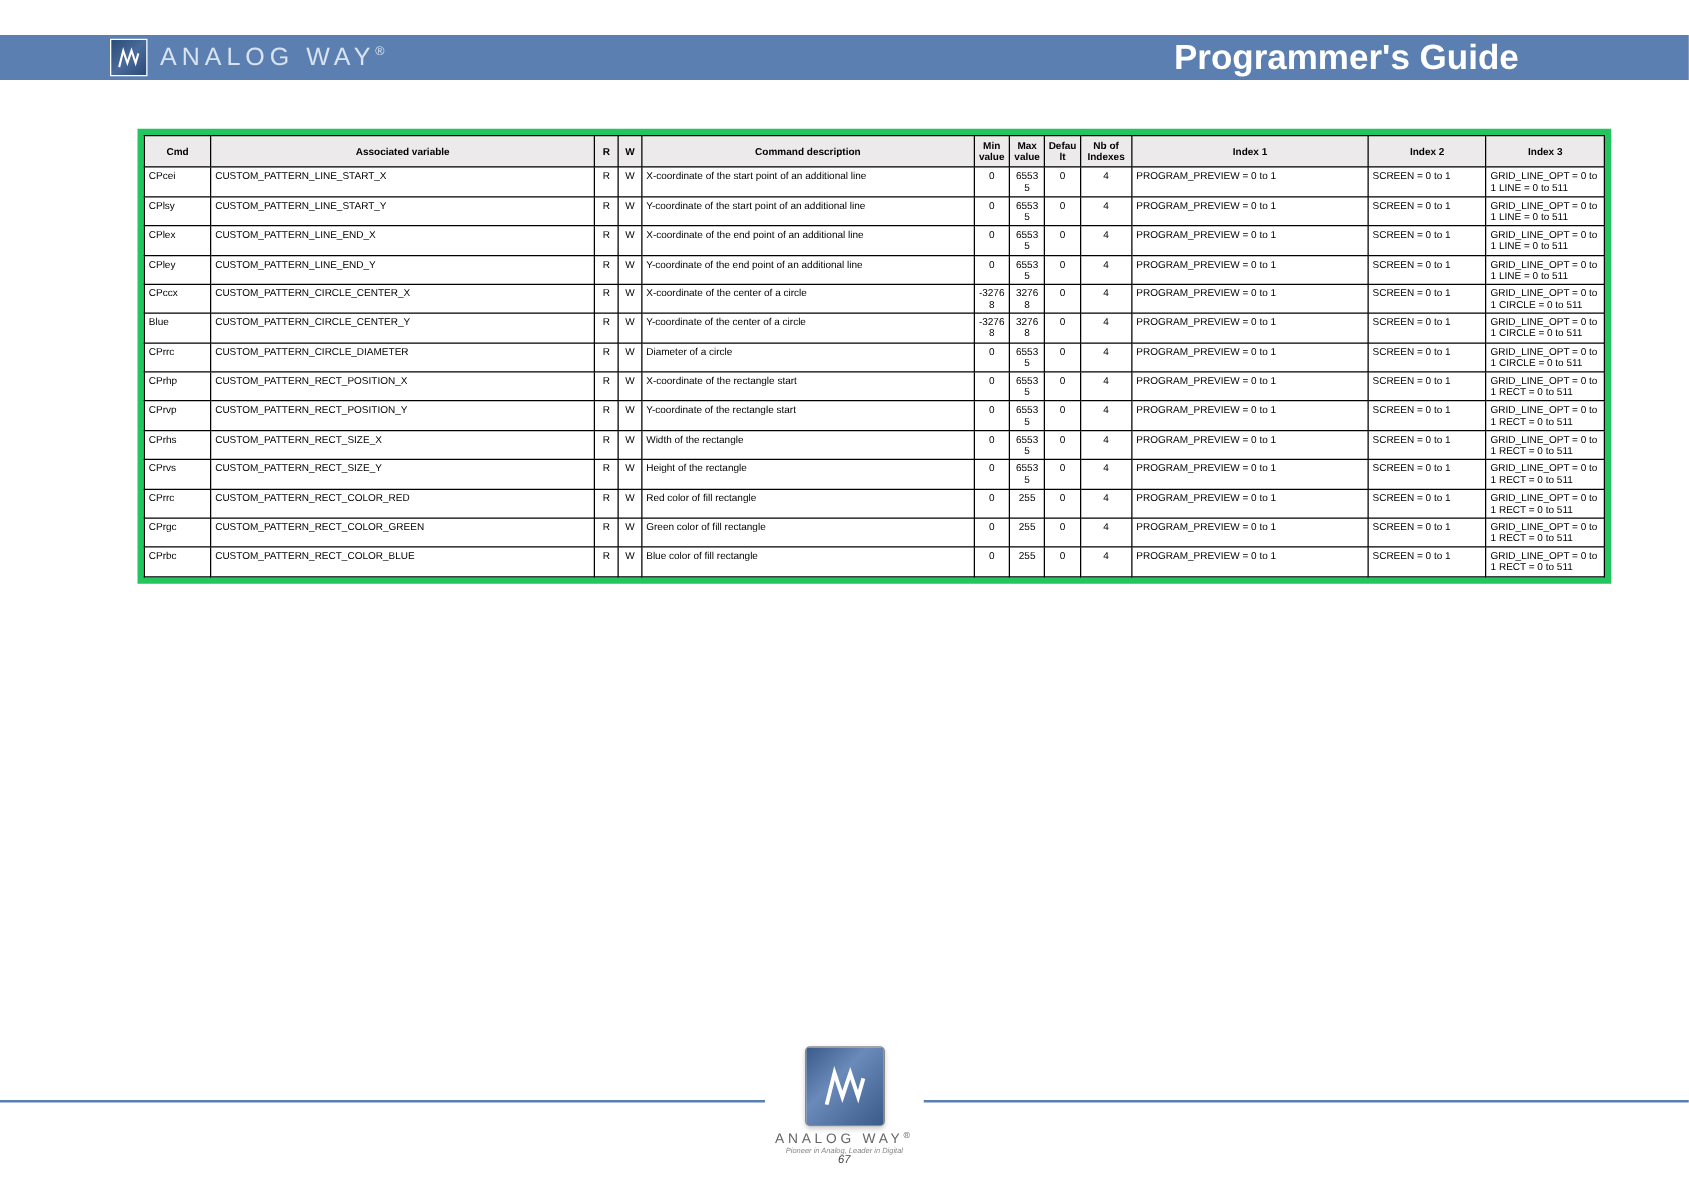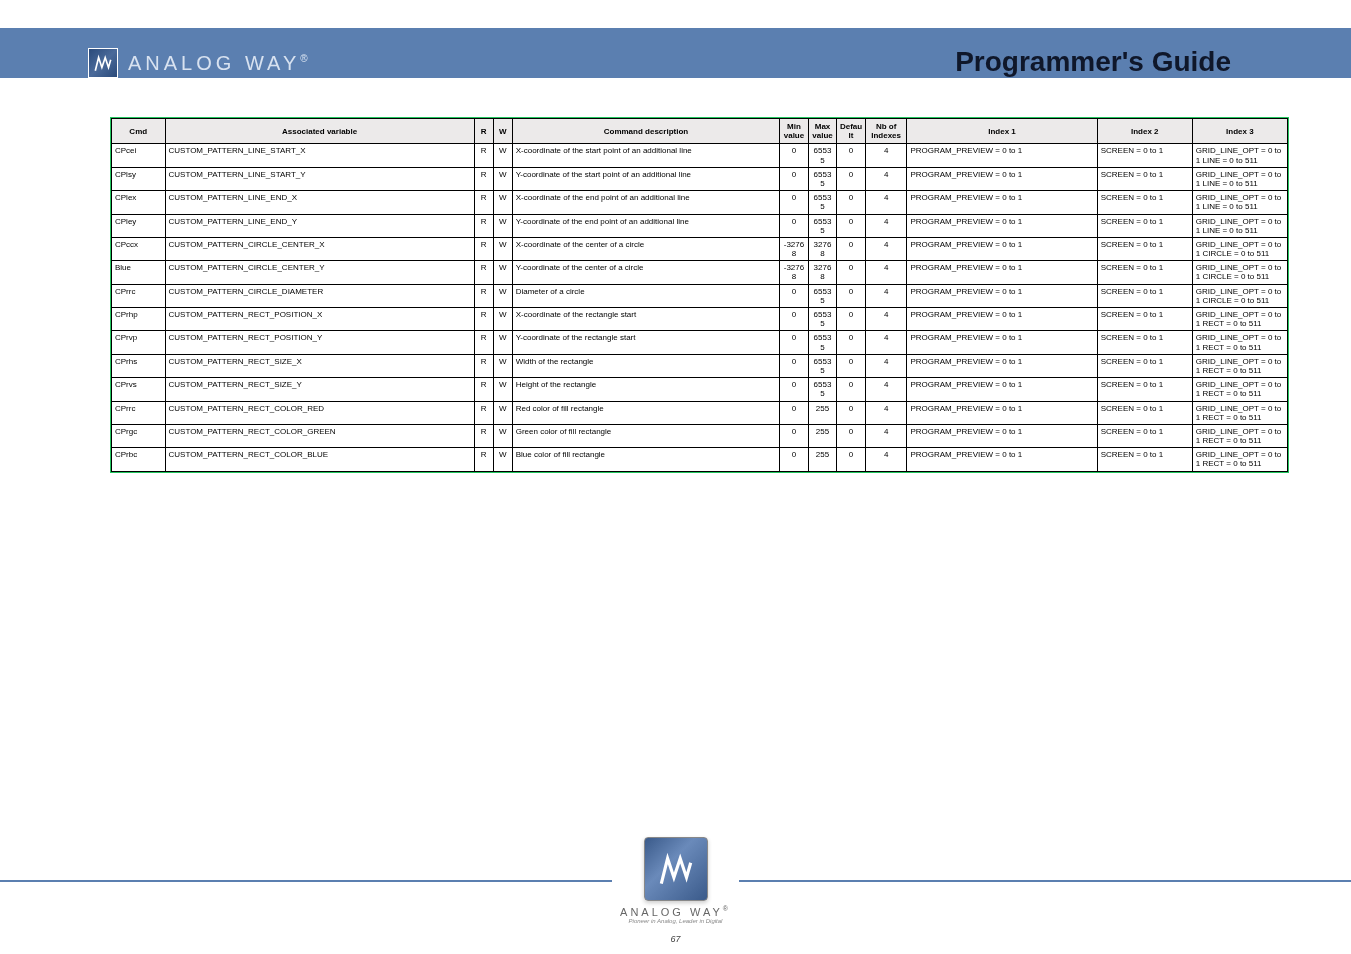--- a/index.html
+++ b/index.html
@@ -9,26 +9,26 @@
     width: 1351px;
     height: 954px;
     position: relative;
     overflow: hidden;
   }
   .top-bar {
     position: absolute;
     top: 28px;
     left: 0;
     right: 0;
-    height: 50px;
+    height: 36px;
     background: #5b7fb0;
     display: flex;
-    align-items: flex-end;
+    align-items: center;
     justify-content: space-between;
-    padding: 0 30px 0 0;
+    padding: 0 46px 0 0;
   }
   .top-left {
     display: flex;
     align-items: center;
     gap: 10px;
     margin-left: 88px;
   }
   .logo-header {
     width: 30px;
     height: 30px;
@@ -48,32 +48,32 @@
     font-size: 20px;
     letter-spacing: 4px;
     font-weight: 300;
   }
   .brand-text .reg {
     font-size: 10px;
     vertical-align: super;
     letter-spacing: 0;
   }
   .guide-title {
-    color: #0f172a;
+    color: #ffffff;
     font-size: 28px;
     font-weight: bold;
     margin-right: 90px;
   }
   
   .table-wrap {
     position: absolute;
-    top: 117px;
+    top: 103px;
     left: 110px;
     right: 62px;
-    border: 1px solid #22c55e;
+    border: 5px solid #22c55e;
   }
   table {
     border-collapse: collapse;
     width: 100%;
     table-layout: fixed;
   }
   th, td {
     border: 1px solid #000;
     font-size: 8px;
     line-height: 1.15;
@@ -142,21 +142,21 @@
     margin-top: 4px;
     font-weight: 300;
   }
   .footer-tag {
     color: #888;
     font-size: 6px;
     font-style: italic;
   }
   .page-num {
     position: absolute;
-    bottom: 10px;
+    bottom: 22px;
     left: 50%;
     transform: translateX(-50%);
     font-size: 9px;
     color: #444;
     font-style: italic;
   }
 </style>
 </head>
 <body>
 

